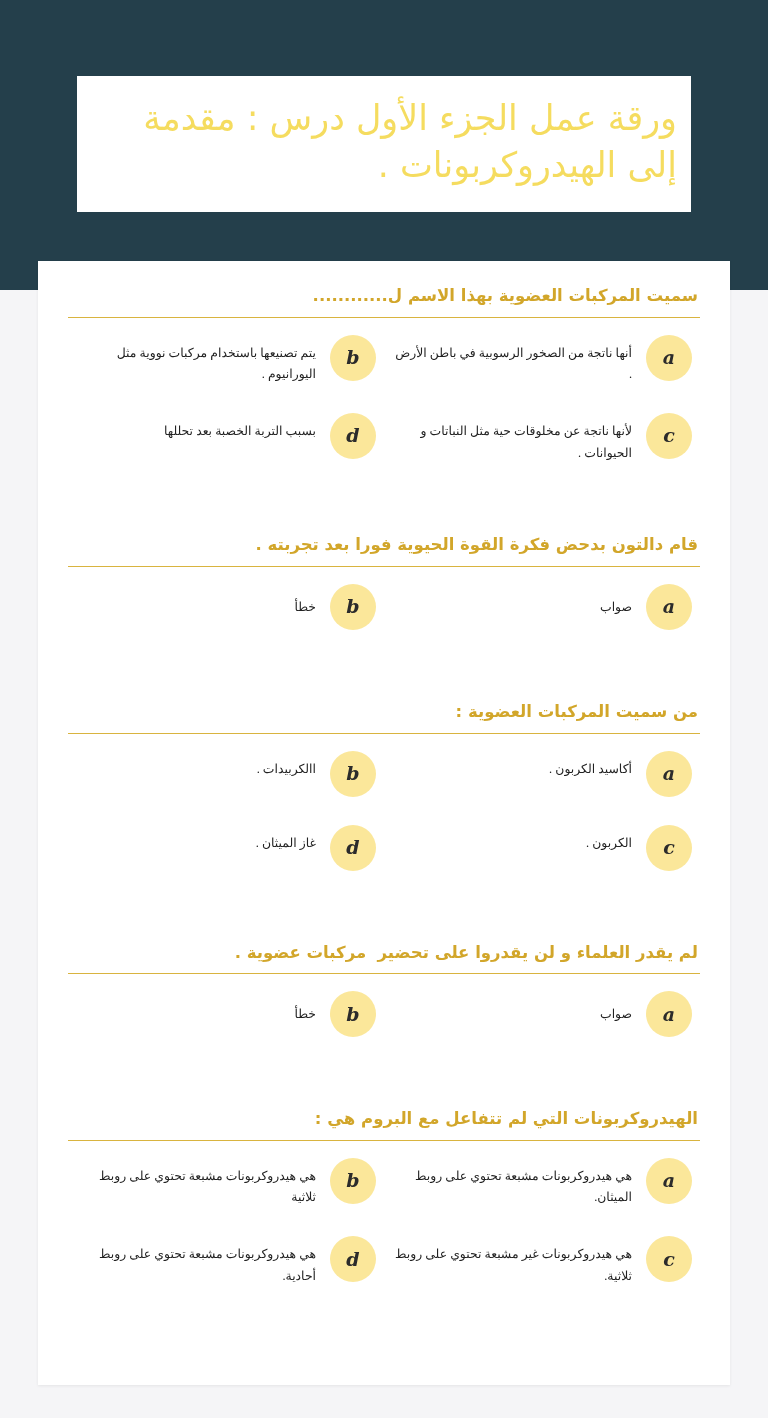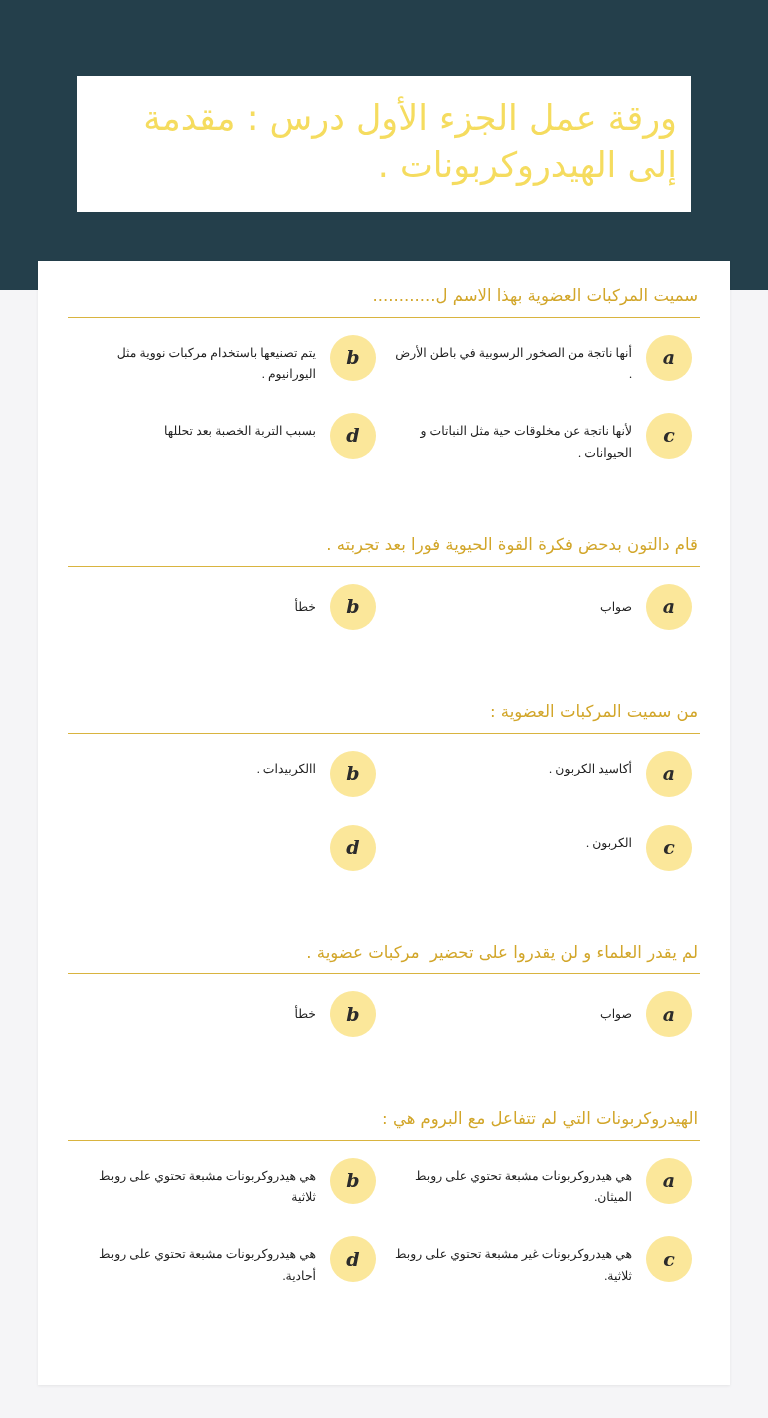--- a/index.html
+++ b/index.html
@@ -74,21 +74,21 @@
   }
 
   .q-title {
     font-family: "DejaVu Sans", sans-serif;
     font-size: 16.5px;
     line-height: 1.55;
     color: #d2a62a;
     direction: rtl;
     text-align: right;
     padding: 0 2px 8px 2px;
-    font-weight: 400;
+    font-weight: 700;
     white-space: pre-wrap;
   }
 
   .q-rule {
     height: 1px;
     background: #d9b43f;
     width: 100%;
     margin: 0 0 16px 0;
     border: 0;
   }
@@ -229,20 +229,21 @@
           <div class="option">
             <div class="badge">
               <span>c</span>
             </div>
             <div class="opt-text">الكربون .</div>
           </div>
           <div class="option">
             <div class="badge">
               <span>d</span>
             </div>
+            <div class="opt-text">غاز الميثان .</div>
           </div>
         </div>
       </div>
       <div class="block-gap"></div>
       <div class="question-block">
         <div class="q-title">لم يقدر العلماء و لن يقدروا على تحضير  مركبات عضوية .</div>
         <div class="q-rule"></div>
         <div class="options tf">
           <div class="option">
             <div class="badge">

